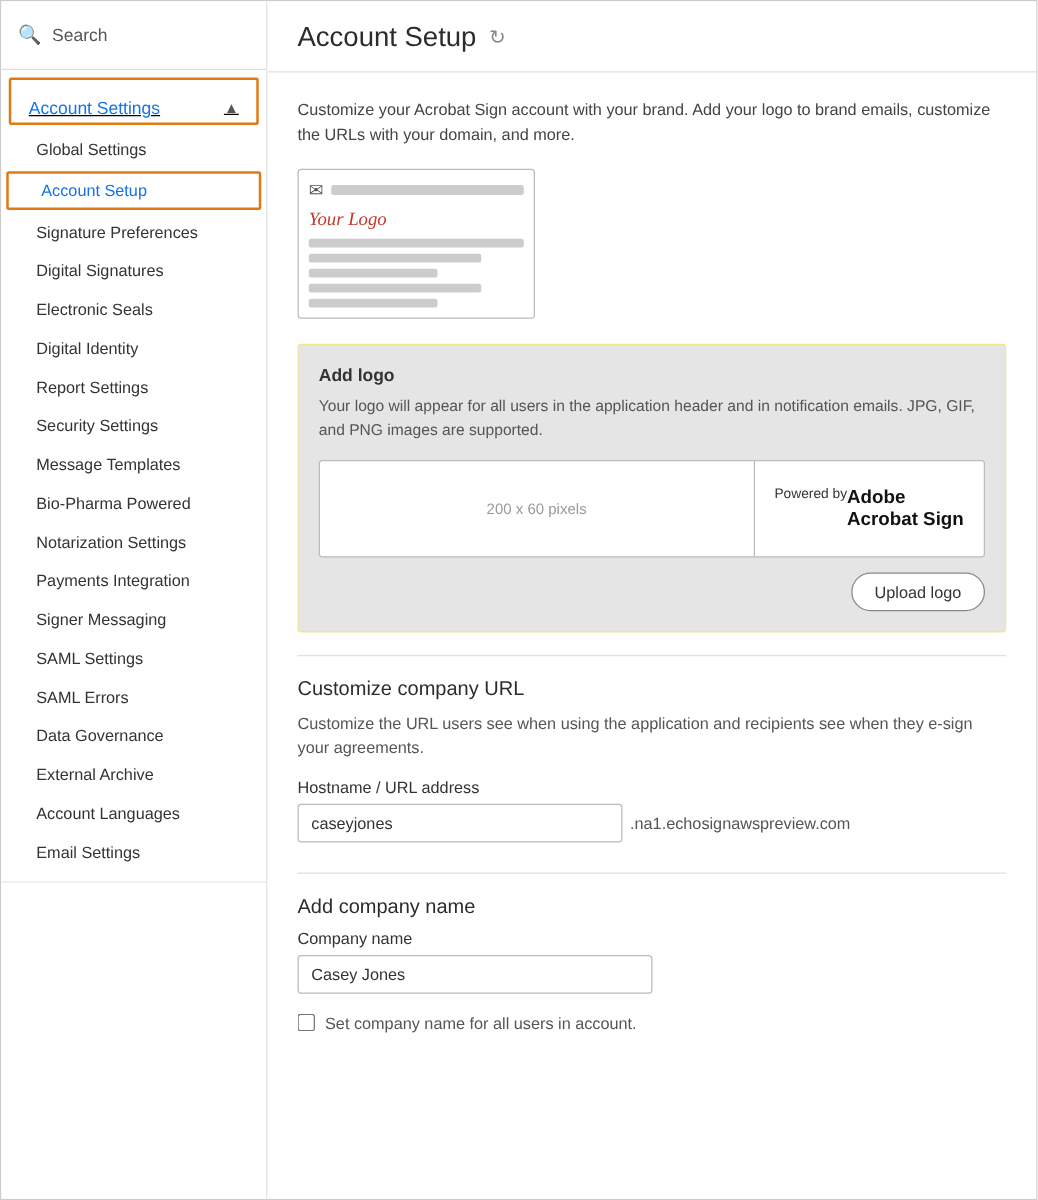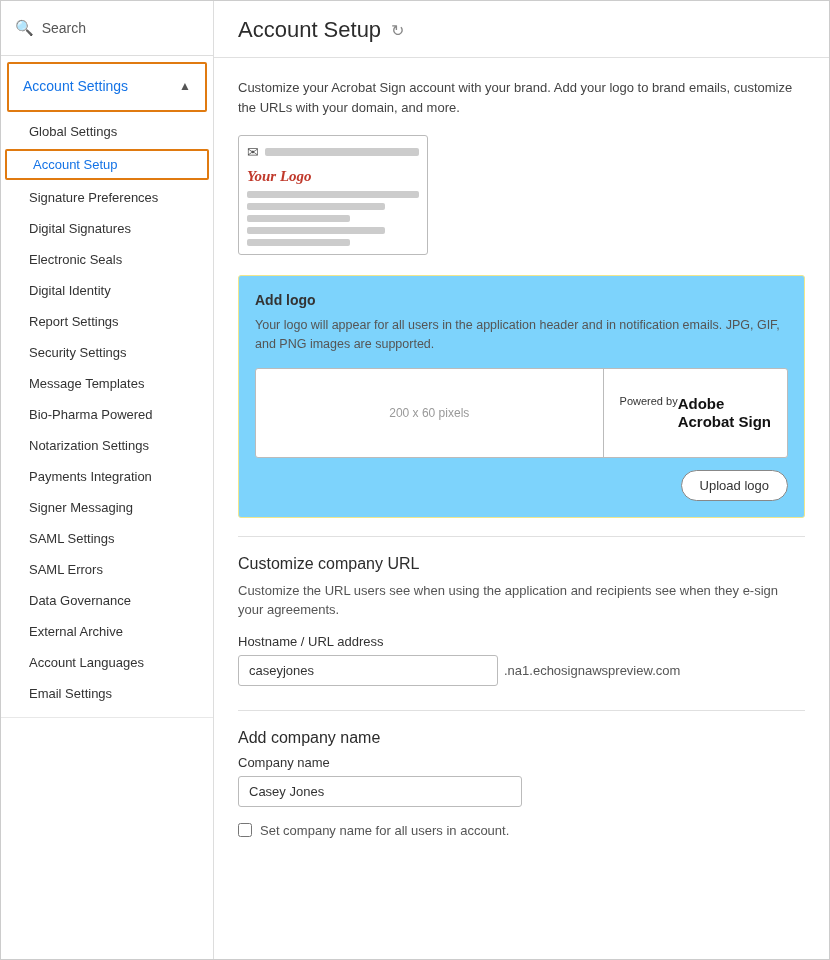--- a/index.html
+++ b/index.html
@@ -48,25 +48,26 @@
       color: #555;
       font-size: 14px;
     }
     .sidebar-section {
       border-bottom: 1px solid #e8e8e8;
     }
     .sidebar-section-header {
       display: flex;
       align-items: center;
       justify-content: space-between;
-      padding: 14px 14px 16px 14px;
+      padding: 14px 14px 4px 14px;
       border: 2px solid #e07a10;
       border-radius: 2px;
       margin: 6px 6px 0 6px;
       cursor: pointer;
+      text-decoration: underline;
     }
     .sidebar-section-header .section-title {
       color: #1473e6;
       font-size: 14px;
       font-weight: 500;
     }
     .sidebar-section-header .chevron {
       color: #555;
       font-size: 12px;
     }
@@ -146,40 +147,40 @@
       height: 8px;
       background: #ccc;
       border-radius: 2px;
       flex: 1;
     }
     .email-body-logo {
       font-family: 'Times New Roman', serif;
       color: #c0392b;
       font-style: italic;
       font-size: 15px;
-      font-weight: bold;
+      font-weight: normal;
       margin-bottom: 6px;
     }
     .email-body-lines {
       display: flex;
       flex-direction: column;
       gap: 5px;
     }
     .email-body-line {
       height: 7px;
       background: #ccc;
       border-radius: 2px;
     }
     .email-body-line.short { width: 60%; }
     .email-body-line.medium { width: 80%; }
     .email-body-line.full { width: 100%; }
 
     
     .add-logo-section {
-      background: #7dd3fc;
+      background: #e5e5e5;
       border: 1px solid #f0e68c;
       border-radius: 3px;
       padding: 16px;
     }
     .add-logo-title {
       font-size: 14px;
       font-weight: 600;
       color: #333;
       margin-bottom: 8px;
     }
@@ -192,21 +193,21 @@
     .logo-upload-area {
       display: flex;
       align-items: center;
       gap: 0;
       border: 1px solid #bbb;
       border-radius: 3px;
       background: #fff;
     }
     .logo-placeholder-box {
       flex: 1;
-      height: 88px;
+      height: 76px;
       display: flex;
       align-items: center;
       justify-content: center;
       color: #999;
       font-size: 12px;
       border-right: 1px solid #bbb;
     }
     .logo-powered-by {
       padding: 0 16px;
       display: flex;

